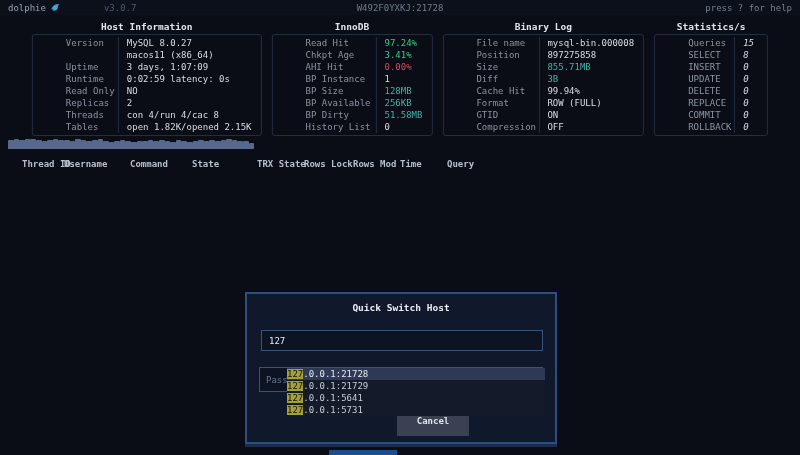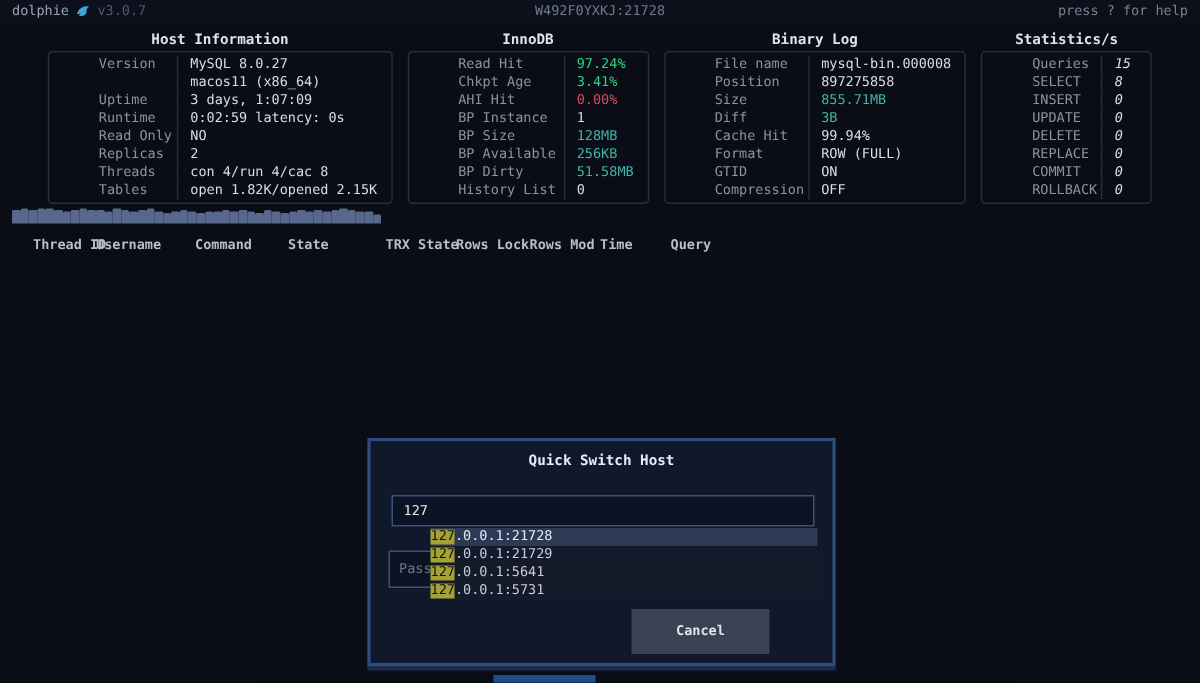--- a/index.html
+++ b/index.html
@@ -18,21 +18,21 @@
   }
   
   .topbar{
     position:absolute;top:0;left:0;right:0;height:15px;
     display:flex;align-items:center;
     padding:0 8px;
     background:#0c101a;
   }
   .topbar .left{display:flex;align-items:center;gap:4px;color:#99a2b3;}
   .topbar .app{color:#9aa3b4;}
-  .topbar .ver{color:#4f5a70;}
+  .topbar .ver{color:#4f5a70;margin-left:39px;}
   .topbar .center{position:absolute;left:0;right:0;text-align:center;color:#6f7a8d;}
   .topbar .right{margin-left:auto;color:#76808f;position:relative;z-index:1;}
   .dolphin{width:11px;height:11px;display:inline-block;}
   
   .panels{
     position:absolute;top:20px;left:50%;transform:translateX(-50%);
     display:flex;gap:10px;align-items:flex-start;
   }
   .panel-title{
     text-align:center;font-weight:bold;color:#dfe3ea;
@@ -95,32 +95,32 @@
     padding-left:7px;outline:none;
   }
   .password-input{
     position:absolute;left:12px;top:73px;width:284px;height:25px;
     background:#0c1322;border:1px solid #3c5378;
     color:#6b778c;font-family:inherit;font-size:9px;
     padding-left:6px;outline:none;
   }
   .password-input::placeholder{color:#6b778c;opacity:1;}
   .dropdown{
-    position:absolute;left:40px;top:58px;width:258px;z-index:5;
+    position:absolute;left:40px;top:74px;width:258px;z-index:5;
   }
   .sug{height:12px;line-height:12px;background:#141a29;color:#c7ccd6;white-space:nowrap;cursor:pointer;}
   .sug.selected{background:#2e3a55;color:#e4e8ef;}
   .sug .match{background:var(--match-bg);color:#12150a;}
   .btn-row{position:absolute;left:82px;top:112px;display:flex;}
   .btn{
     height:30px;line-height:30px;text-align:center;
     font-weight:bold;font-size:9px;cursor:pointer;
   }
   .btn-submit{width:68px;background:var(--submit-bg);color:#f0f4fa;margin-top:44px;}
-  .btn-cancel{width:92px;background:var(--cancel-bg);color:#dfe3ea;margin-left:24px;}
+  .btn-cancel{width:72px;background:var(--cancel-bg);color:#dfe3ea;}
 </style>
 </head>
 <body>
 
 <div class="topbar">
   <div class="center">W492F0YXKJ:21728</div>
   <div class="left">
     <span class="app">dolphie</span>
     <span class="dolphin">
       <svg viewBox="0 0 16 16" width="11" height="11">

